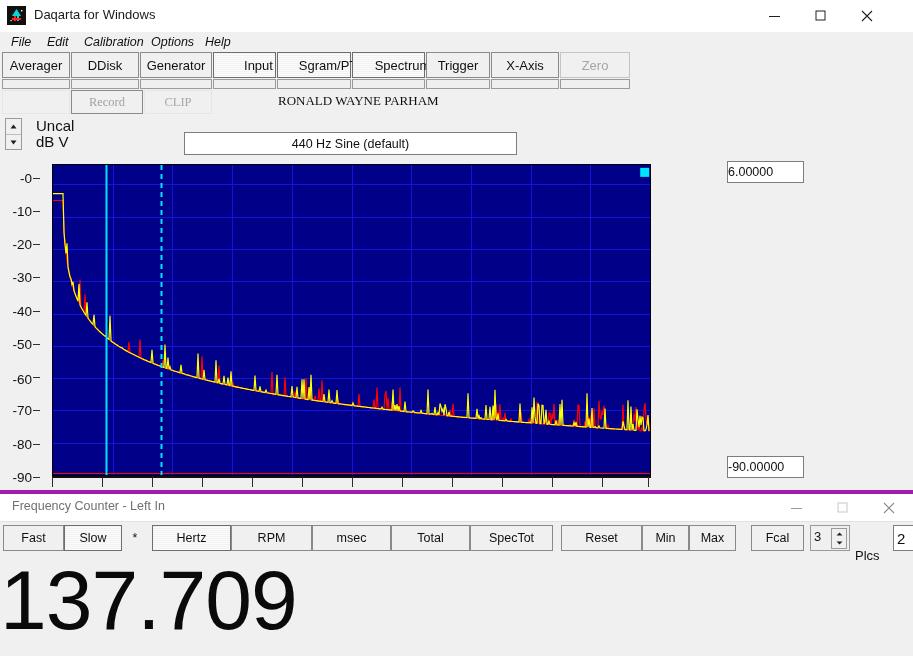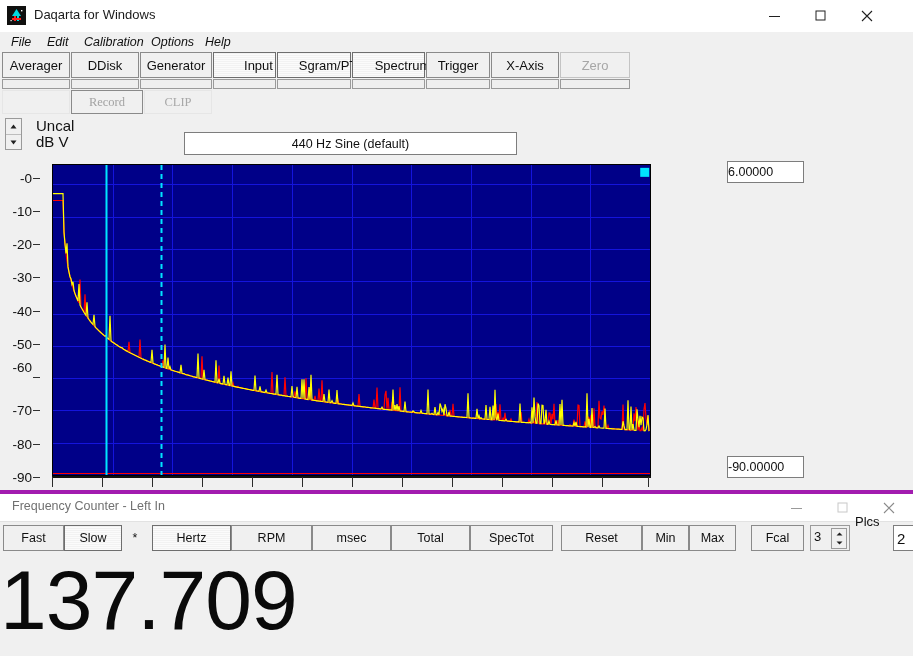--- a/index.html
+++ b/index.html
@@ -87,21 +87,21 @@
   .fcbtn.active{border:1px solid #6e6e6e;
      background-image:repeating-linear-gradient(0deg,#fbfbfb 0 1px,#f2f2f2 1px 2px);}
   .fcstar{position:absolute;top:31px;height:26px;font-size:12.5px;color:#101010;
           display:flex;align-items:center;justify-content:center;}
   .plcsfield{position:absolute;left:810px;top:31px;width:40px;height:26px;border:1px solid #9a9a9a;
              background:#f0f0f0;box-sizing:border-box;}
   .plcsval{position:absolute;left:3px;top:3px;font-size:13px;color:#101010;}
   .plcsspin{position:absolute;right:2px;top:2px;width:16px;height:21px;border:1px solid #9a9a9a;
             background:#f0f0f0;box-sizing:border-box;}
   .plcsspin div{height:9.5px;display:flex;align-items:center;justify-content:center;}
-  .plcslabel{position:absolute;left:855px;top:20px;font-size:13px;color:#101010;}
+  .plcslabel{position:absolute;left:855px;top:54px;font-size:13px;color:#101010;}
   .edgefield{position:absolute;left:893px;top:31px;width:26px;height:26px;border:1px solid #7d7d7d;
              background:#ffffff;box-sizing:border-box;font-size:15px;color:#101010;
              display:flex;align-items:center;padding-left:3px;}
   .readout{position:absolute;left:0;top:62px;width:913px;height:88px;
            font-size:84px;color:#0a0a0a;text-align:left;line-height:88px;letter-spacing:-1px;}
 </style>
 </head>
 <body>
 
 <div class="app">
@@ -164,20 +164,21 @@
     <div class="modstrip" style="left:352px;width:73px"></div>
     <div class="modstrip" style="left:426px;width:64px"></div>
     <div class="modstrip" style="left:491px;width:68px"></div>
     <div class="modstrip" style="left:560px;width:70px"></div>
   </div>
 
   <div class="recrow">
     <div class="recbox flat" style="left:2px;width:68px"></div>
     <div class="recbox raised" style="left:71px;width:72px">Record</div>
     <div class="recbox flat" style="left:144px;width:68px">CLIP</div>
+    <div class="owner">RONALD WAYNE PARHAM</div>
   </div>
 
   <div class="spinv">
     <div>
       <svg width="7" height="5" viewBox="0 0 7 5">
           <polygon points="3.5,0.5 6.5,4.5 0.5,4.5" fill="#202020"></polygon>
         </svg>
     </div>
     <div class="sep"></div>
     <div>
@@ -196,21 +197,21 @@
   <div class="valbox val-top">6.00000</div>
   <div class="valbox val-bot">-90.00000</div>
 
   <div class="ylabels">
     <div class="ylab" style="top:14px">-0</div>
     <div class="ylab" style="top:47px">-10</div>
     <div class="ylab" style="top:80px">-20</div>
     <div class="ylab" style="top:113px">-30</div>
     <div class="ylab" style="top:147px">-40</div>
     <div class="ylab" style="top:180px">-50</div>
-    <div class="ylab" style="top:203px">-60</div>
+    <div class="ylab" style="top:215px">-60</div>
     <div class="ylab" style="top:246px">-70</div>
     <div class="ylab" style="top:280px">-80</div>
     <div class="ylab" style="top:313px">-90</div>
 
     <div class="ytick" style="top:14px"></div>
     <div class="ytick" style="top:47px"></div>
     <div class="ytick" style="top:80px"></div>
     <div class="ytick" style="top:113px"></div>
     <div class="ytick" style="top:147px"></div>
     <div class="ytick" style="top:180px"></div>

